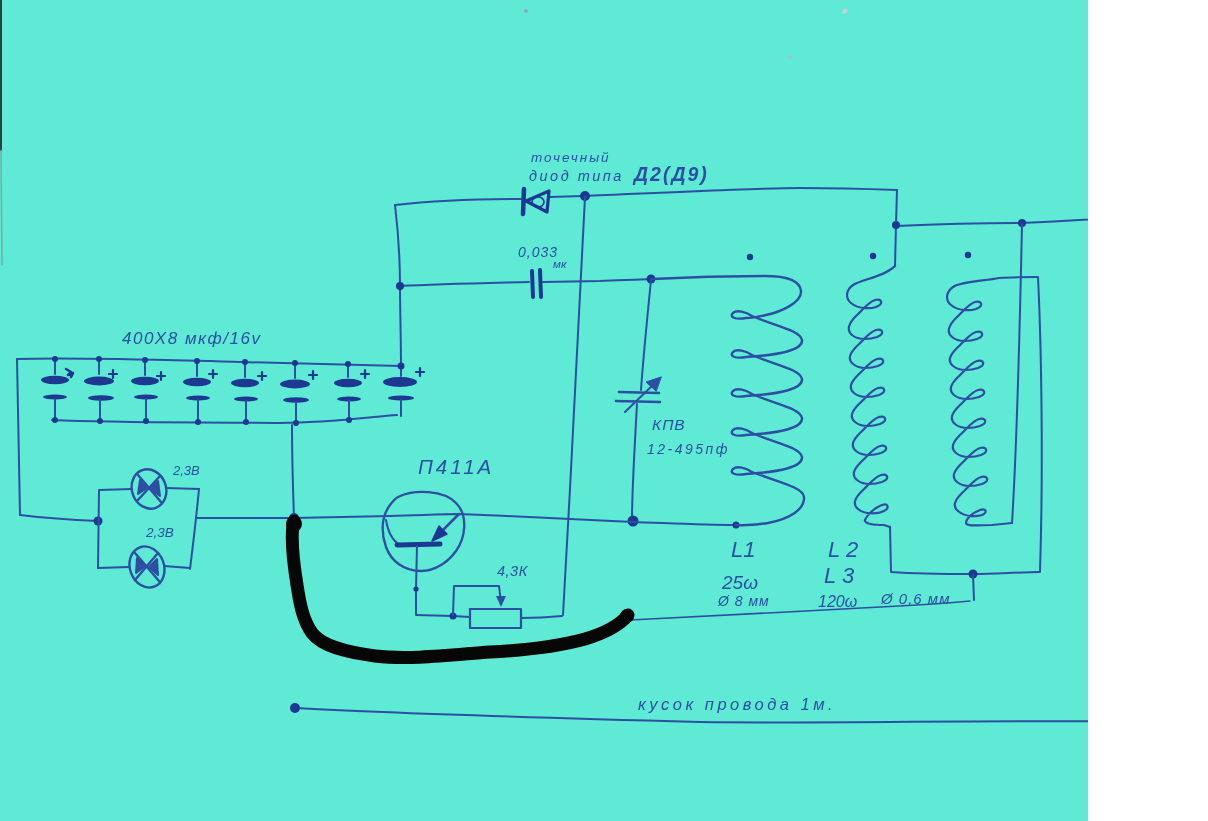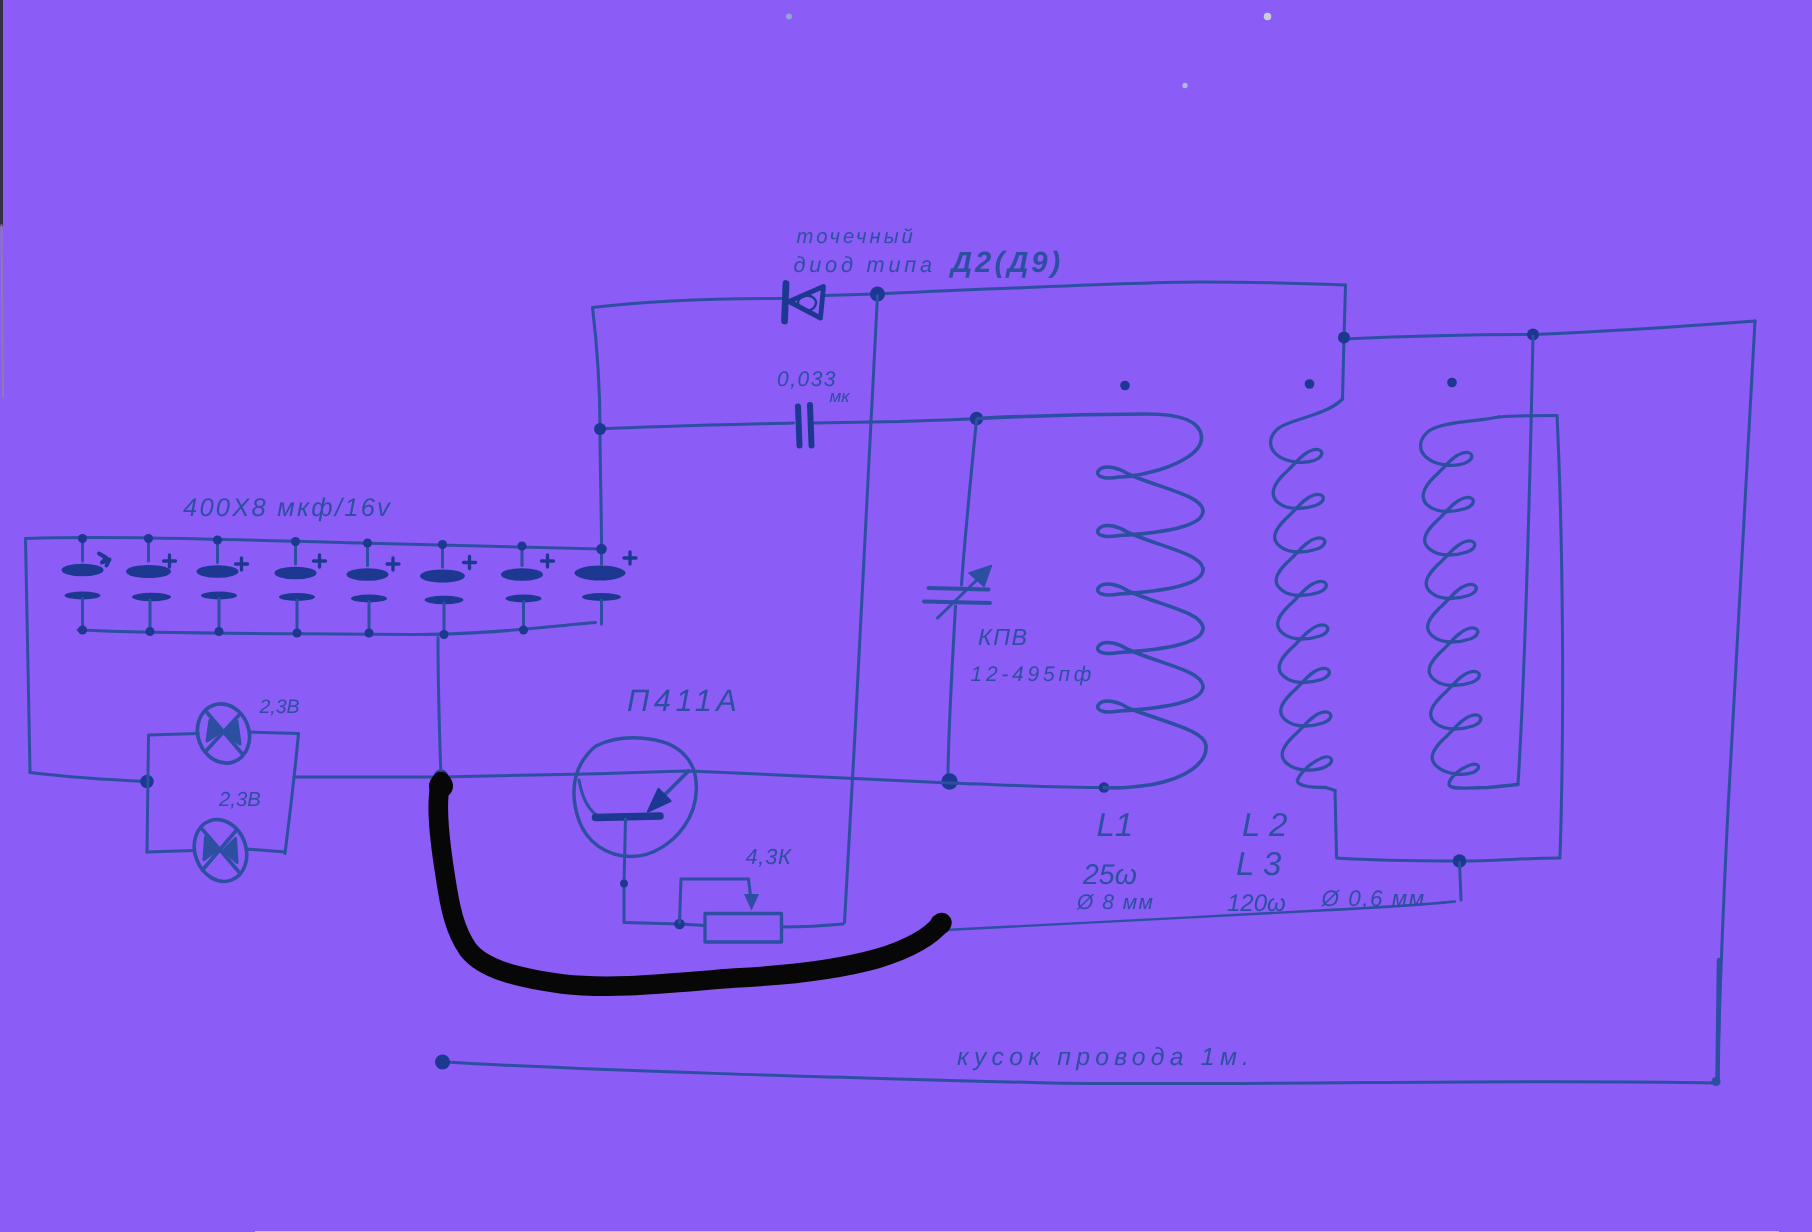--- a/index.html
+++ b/index.html
@@ -1,16 +1,16 @@
 <!DOCTYPE html>
 <html><head>
 <meta charset="utf-8">
 <style>
   html,body{margin:0;padding:0;background:#ffffff;}
-  .wrap{width:1208px;height:821px;position:relative;overflow:hidden;background:#8b5cf6;}
+  .wrap{width:1088px;height:821px;position:relative;overflow:hidden;background:#5eead4;}
   svg{display:block;}
   text{font-family:"Liberation Sans",sans-serif;fill:#2d4fa2;}
 </style>
 </head>
 <body>
 <div class="wrap">
 <svg width="1208" height="821" viewBox="0 0 1208 821">
 <g fill="none" stroke="#2d4fa2" stroke-width="2" stroke-linecap="round" stroke-linejoin="round">
 
 <path d="M1,0 L1,150" stroke="#2a2a2e" stroke-width="2" opacity="0.9"></path>

